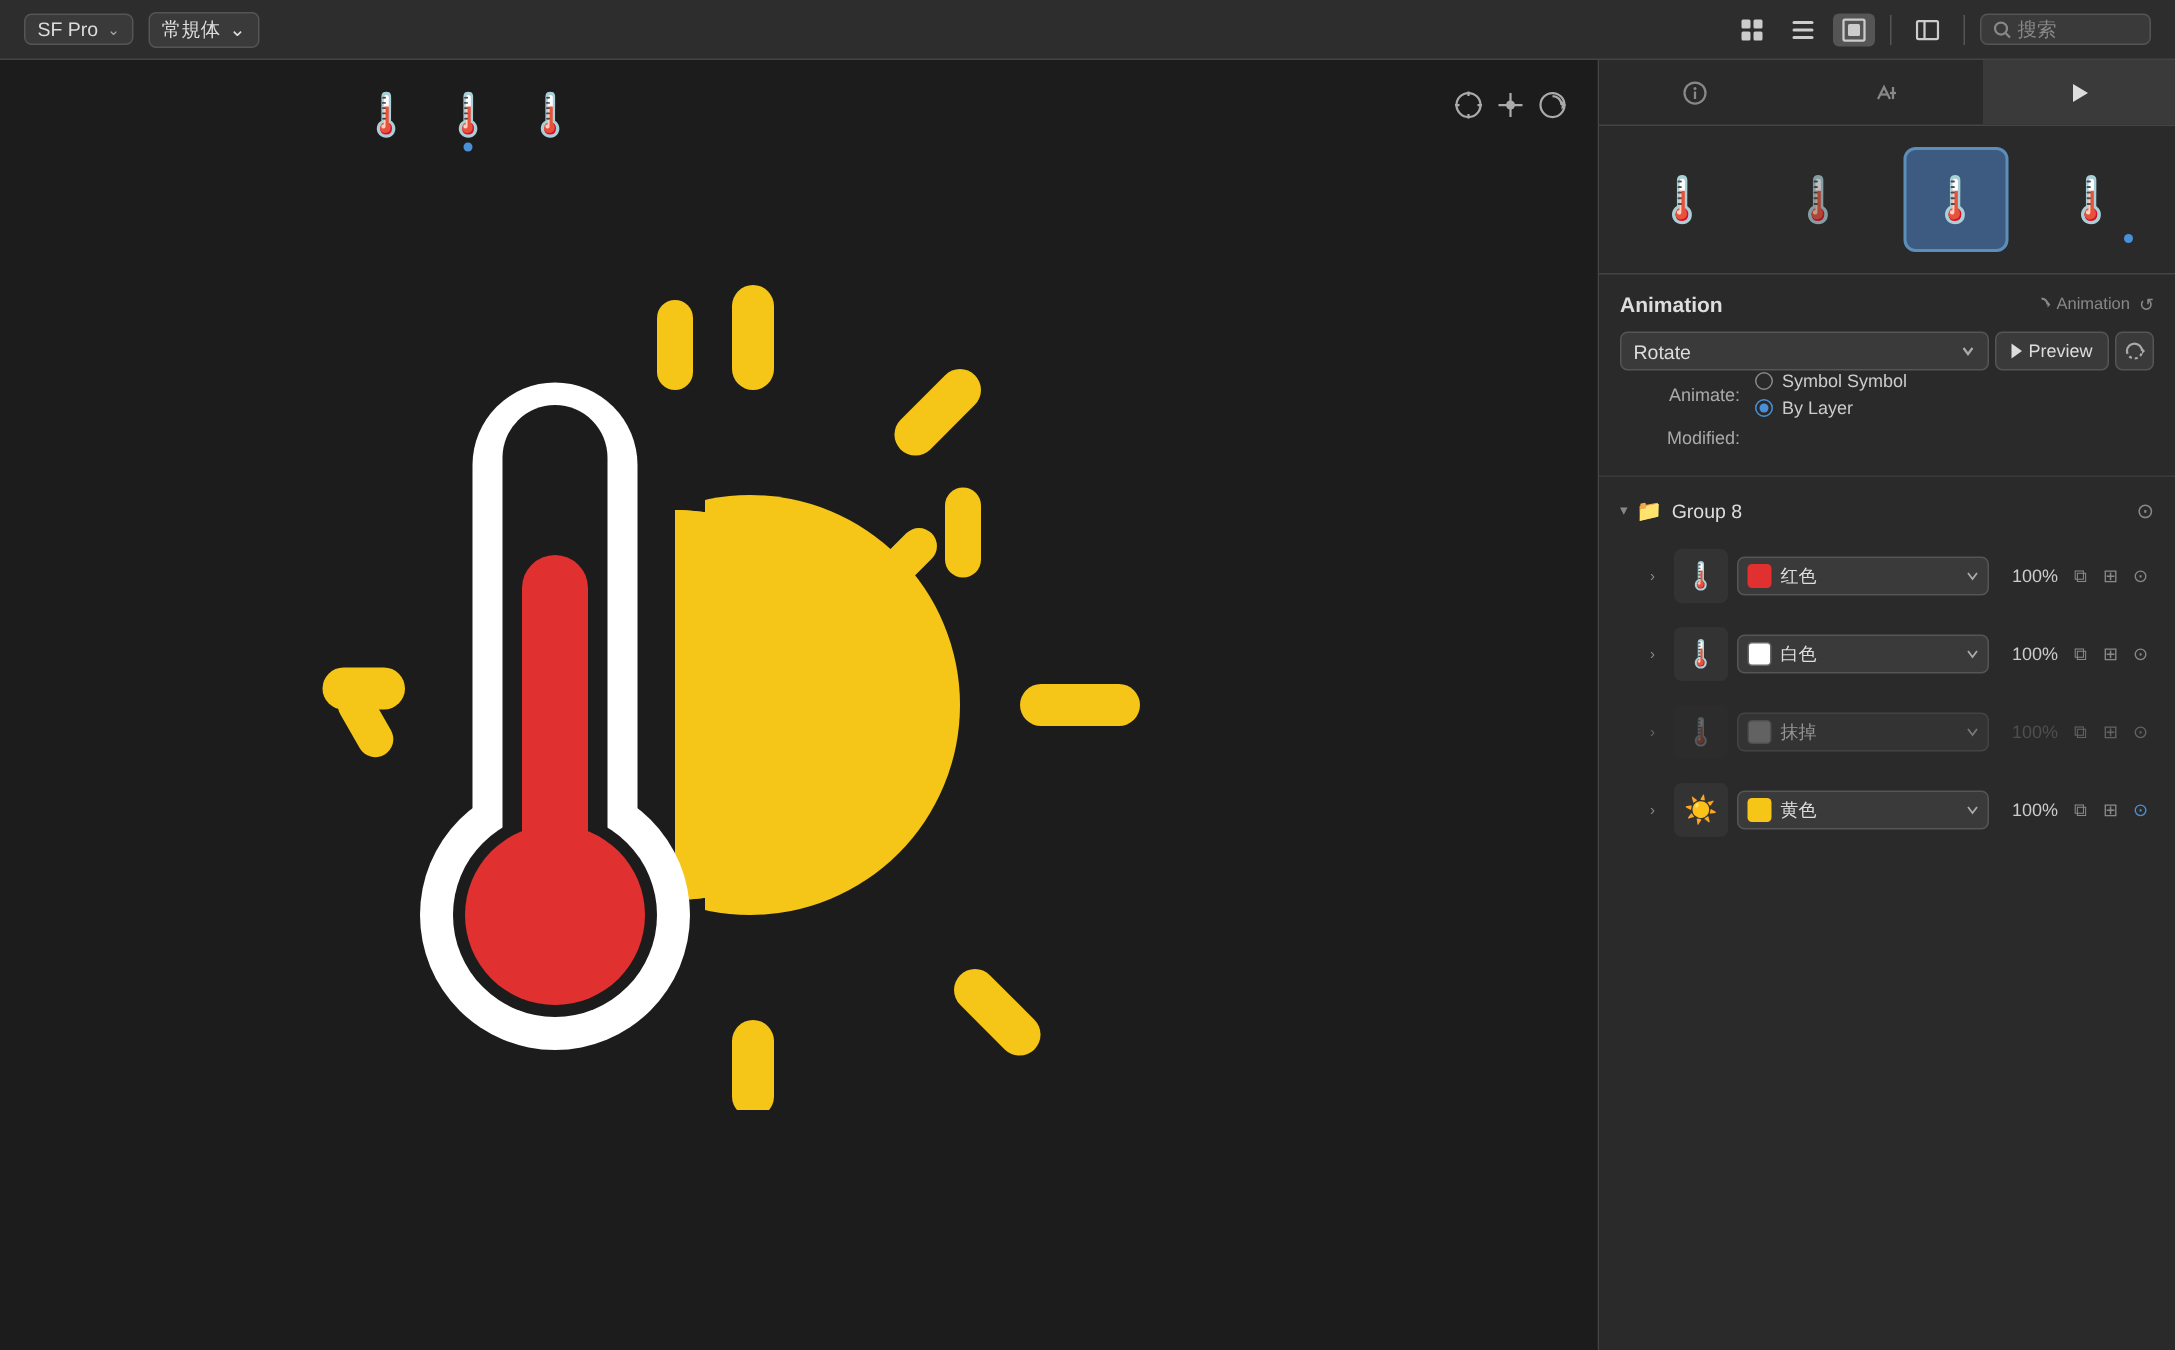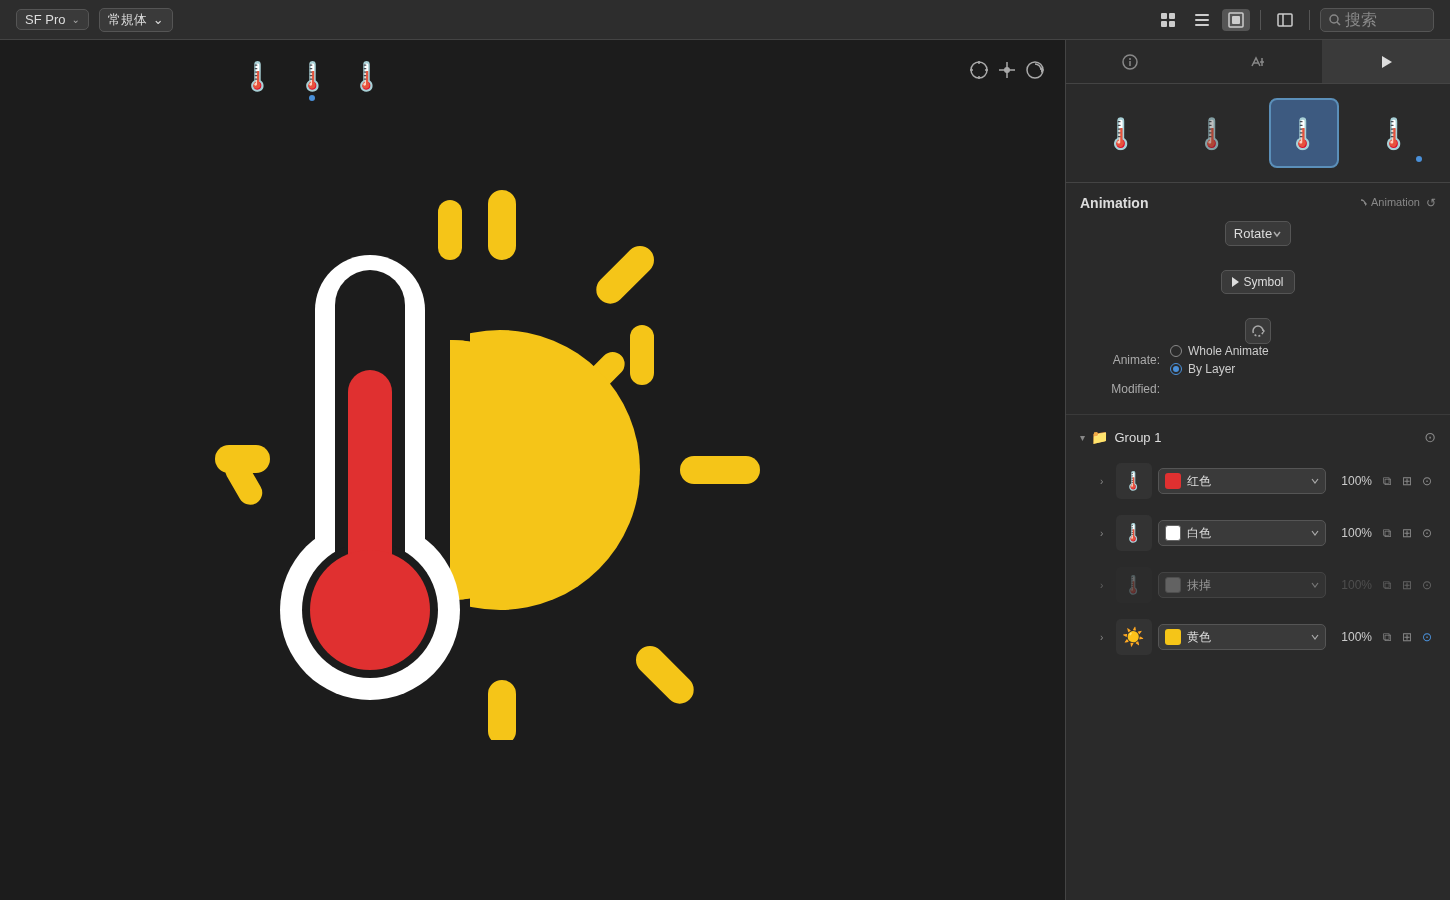--- a/index.html
+++ b/index.html
@@ -86,21 +86,21 @@
       padding: 2px 8px;
       gap: 4px;
       font-size: 13px;
     }
     .toolbar-search input {
       background: transparent;
       border: none;
       outline: none;
       color: #ddd;
       width: 80px;
-      font-size: 16px;
+      font-size: 13px;
     }
     .toolbar-search input::placeholder { color: #888; }
 
     
     .main-layout {
       display: flex;
       flex: 1;
       overflow: hidden;
     }
 
@@ -248,23 +248,21 @@
       font-size: 11px;
     }
     .reset-icon {
       color: #888;
       font-size: 12px;
       cursor: pointer;
     }
 
     .animation-row {
       display: flex;
-      align-items: center;
-      gap: 24px;
-      flex-direction: column;
+      gap: 4px;
     }
     .animation-select {
       flex: 1;
       background: #3a3a3a;
       border: 1px solid #555;
       border-radius: 5px;
       color: #ddd;
       font-size: 13px;
       padding: 4px 8px;
       display: flex;
@@ -671,38 +669,38 @@
       </div>
       <div class="animation-row">
         <div class="animation-select">
           <span>Rotate</span>
           <svg width="10" height="10" viewBox="0 0 10 10" fill="none">
               <path d="M2 3 L5 7 L8 3" stroke="#aaa" stroke-width="1.5"></path>
             </svg>
         </div>
         <div class="preview-btn">
           <div class="preview-play"></div>
-          <span>Symbol</span>
+          <span>Preview</span>
         </div>
         <div class="sync-btn">
           <svg width="14" height="14" viewBox="0 0 14 14" fill="none">
               <path d="M2 7 A5 5 0 0 1 12 7" stroke="#aaa" stroke-width="1.5" fill="none"></path>
               <path d="M2 7 A5 5 0 0 0 12 7" stroke="#aaa" stroke-width="1.5" fill="none" stroke-dasharray="2 2"></path>
               <polygon points="12,5 12,9 14,7" fill="#aaa"></polygon>
             </svg>
         </div>
       </div>
 
       <div style="margin-top:0;">
         <div class="option-row">
           <div class="option-label-col">Animate:</div>
           <div class="radio-group">
             <div class="radio-item">
               <div class="radio-circle"></div>
-              <span>Whole Animate</span>
+              <span>Symbol Symbol</span>
             </div>
             <div class="radio-item">
               <div class="radio-circle checked"></div>
               <span>By Layer</span>
             </div>
           </div>
         </div>
       </div>
 
       <div style="margin-top:6px;">
@@ -710,21 +708,21 @@
           <div class="option-label-col">Modified:</div>
         </div>
       </div>
     </div>
 
     <div class="layers-section">
 
       <div class="group-row">
         <span class="group-chevron">▾</span>
         <span class="folder-icon">📁</span>
-        <span class="group-name">Group 1</span>
+        <span class="group-name">Group 8</span>
         <span class="group-more">⊙</span>
       </div>
 
       <div class="layer-item">
         <span class="layer-chevron">›</span>
         <div class="layer-thumb">🌡️</div>
         <div class="layer-color-select">
           <div class="color-swatch" style="background:#e03030;"></div>
           <span>红色</span>
           <svg width="8" height="8" viewBox="0 0 8 8" fill="none" style="margin-left:auto">

